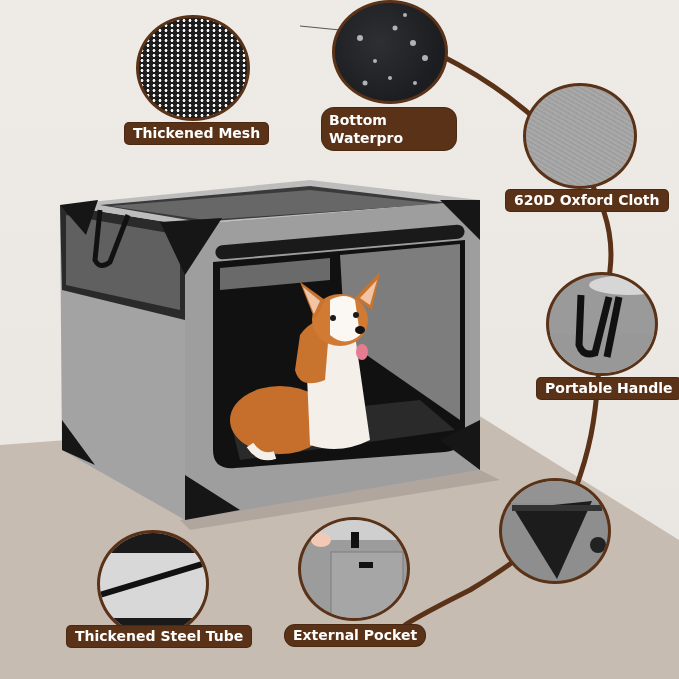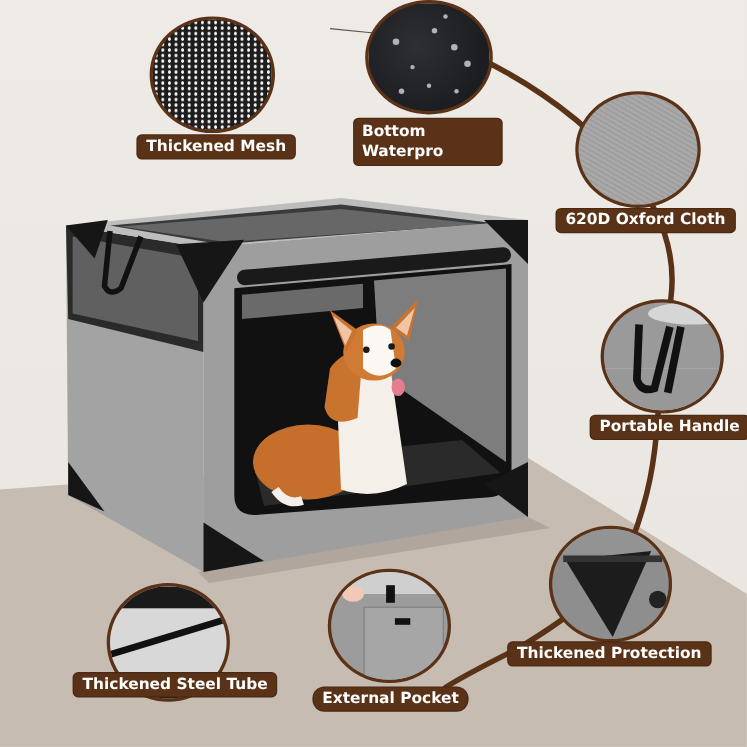--- a/index.html
+++ b/index.html
@@ -2,21 +2,21 @@
 <html><head>
 <meta charset="utf-8">
 <style>
   html,body{margin:0;padding:0;}
   body{width:679px;height:679px;overflow:hidden;position:relative;background:#ece8e3;font-family:"DejaVu Sans","Liberation Sans",sans-serif;}
   .stage{position:absolute;left:0;top:0;width:679px;height:679px;overflow:hidden;}
   .wall{position:absolute;left:0;top:0;width:679px;height:679px;background:linear-gradient(180deg,#eeeae5 0%,#ebe7e2 60%,#e8e4df 100%);}
   .floor{position:absolute;left:0;top:0;width:679px;height:679px;background:#c7bcb2;clip-path:polygon(0 445px,470px 410px,679px 540px,679px 679px,0 679px);}
   svg.art{position:absolute;left:0;top:0;}
   .label{position:absolute;background:#5a3217;color:#fff;font-weight:bold;font-size:14px;line-height:17px;border-radius:4px;padding:2px 8px;white-space:nowrap;box-shadow:0 0 0 1px #4a2812;}
-  .label.two{white-space:normal;line-height:18px;padding:3px 7px;}
+  .label.two{white-space:normal;line-height:18px;padding:3px 7px;border-radius:12px;}
   .bubble{position:absolute;border-radius:50%;border:3px solid #5a3217;overflow:hidden;box-sizing:border-box;}
   .mesh{background-color:#fff;background-image:radial-gradient(circle,#f4f4f4 34%,#1d1d1d 42%);background-size:6px 5px;}
   .fabric{background:repeating-linear-gradient(30deg,#9d9d9d 0 1px,#a9a9a9 1px 3px,#a1a1a1 3px 4px);}
   .wet{background:radial-gradient(circle at 40% 40%,#2d2f33,#1c1d20 70%);}
 </style>
 </head>
 <body>
 
 <div class="stage">
   <div class="wall"></div>
@@ -127,16 +127,15 @@
       <ellipse cx="20" cy="20" rx="10" ry="7" fill="#f1c9b5"></ellipse>
     </svg>
   </div>
 
   <div class="label" style="left:125px;top:123px;">Thickened Mesh</div>
   <div class="label two" style="left:322px;top:108px;width:120px;">
     <div>Bottom Waterpro</div>
   </div>
   <div class="label" style="left:506px;top:190px;">620D Oxford Cloth</div>
   <div class="label" style="left:537px;top:378px;">Portable Handle</div>
-  <div class="label" style="left:462px;top:584px;">Thickened Protection</div>
-  <div class="label" style="left:67px;top:612px;">Thickened Steel Tube</div>
+  <div class="label" style="left:67px;top:626px;">Thickened Steel Tube</div>
   <div class="label" style="left:285px;top:625px;border-radius:10px;">External Pocket</div>
 </div>
 
 </body></html>

